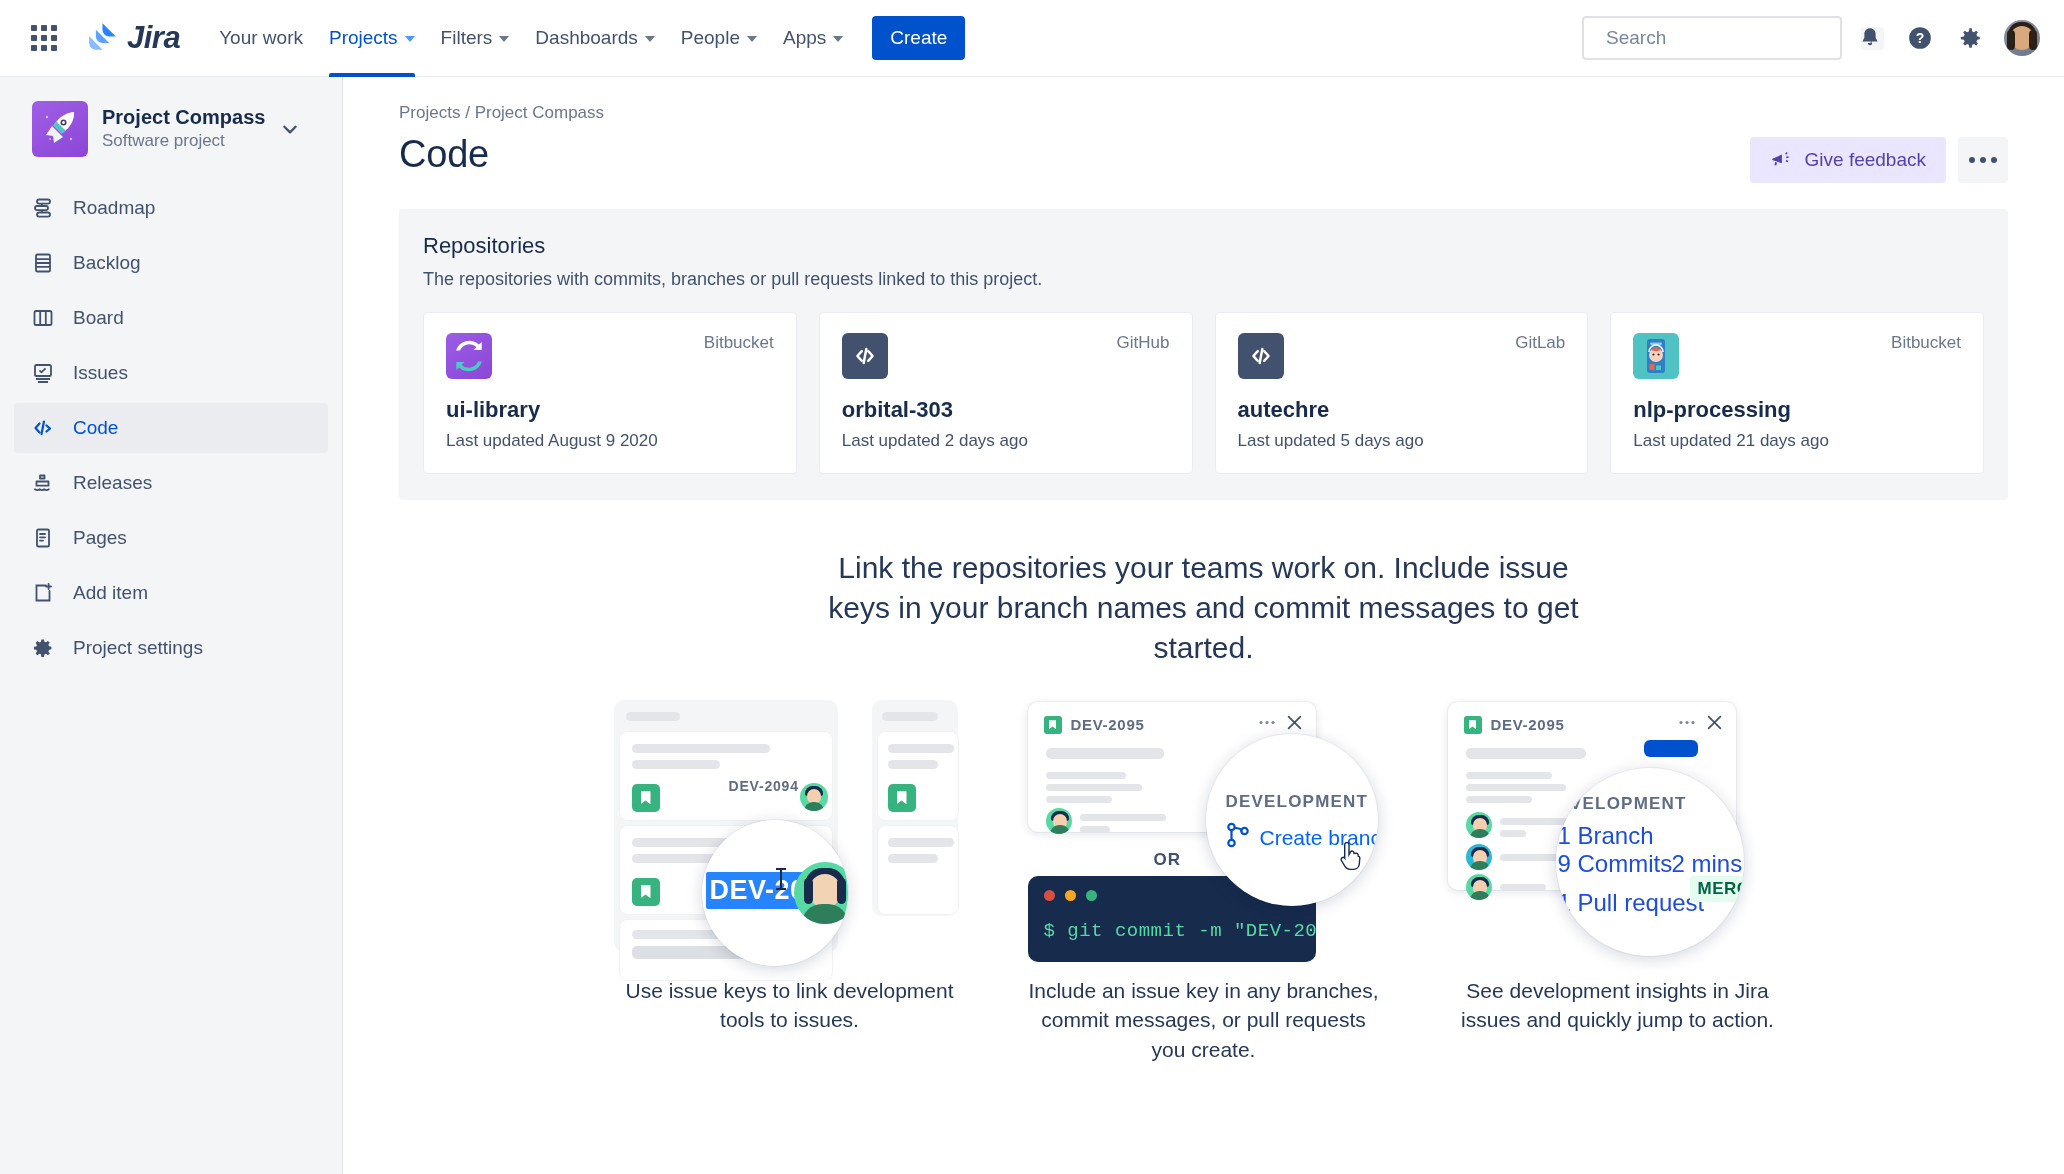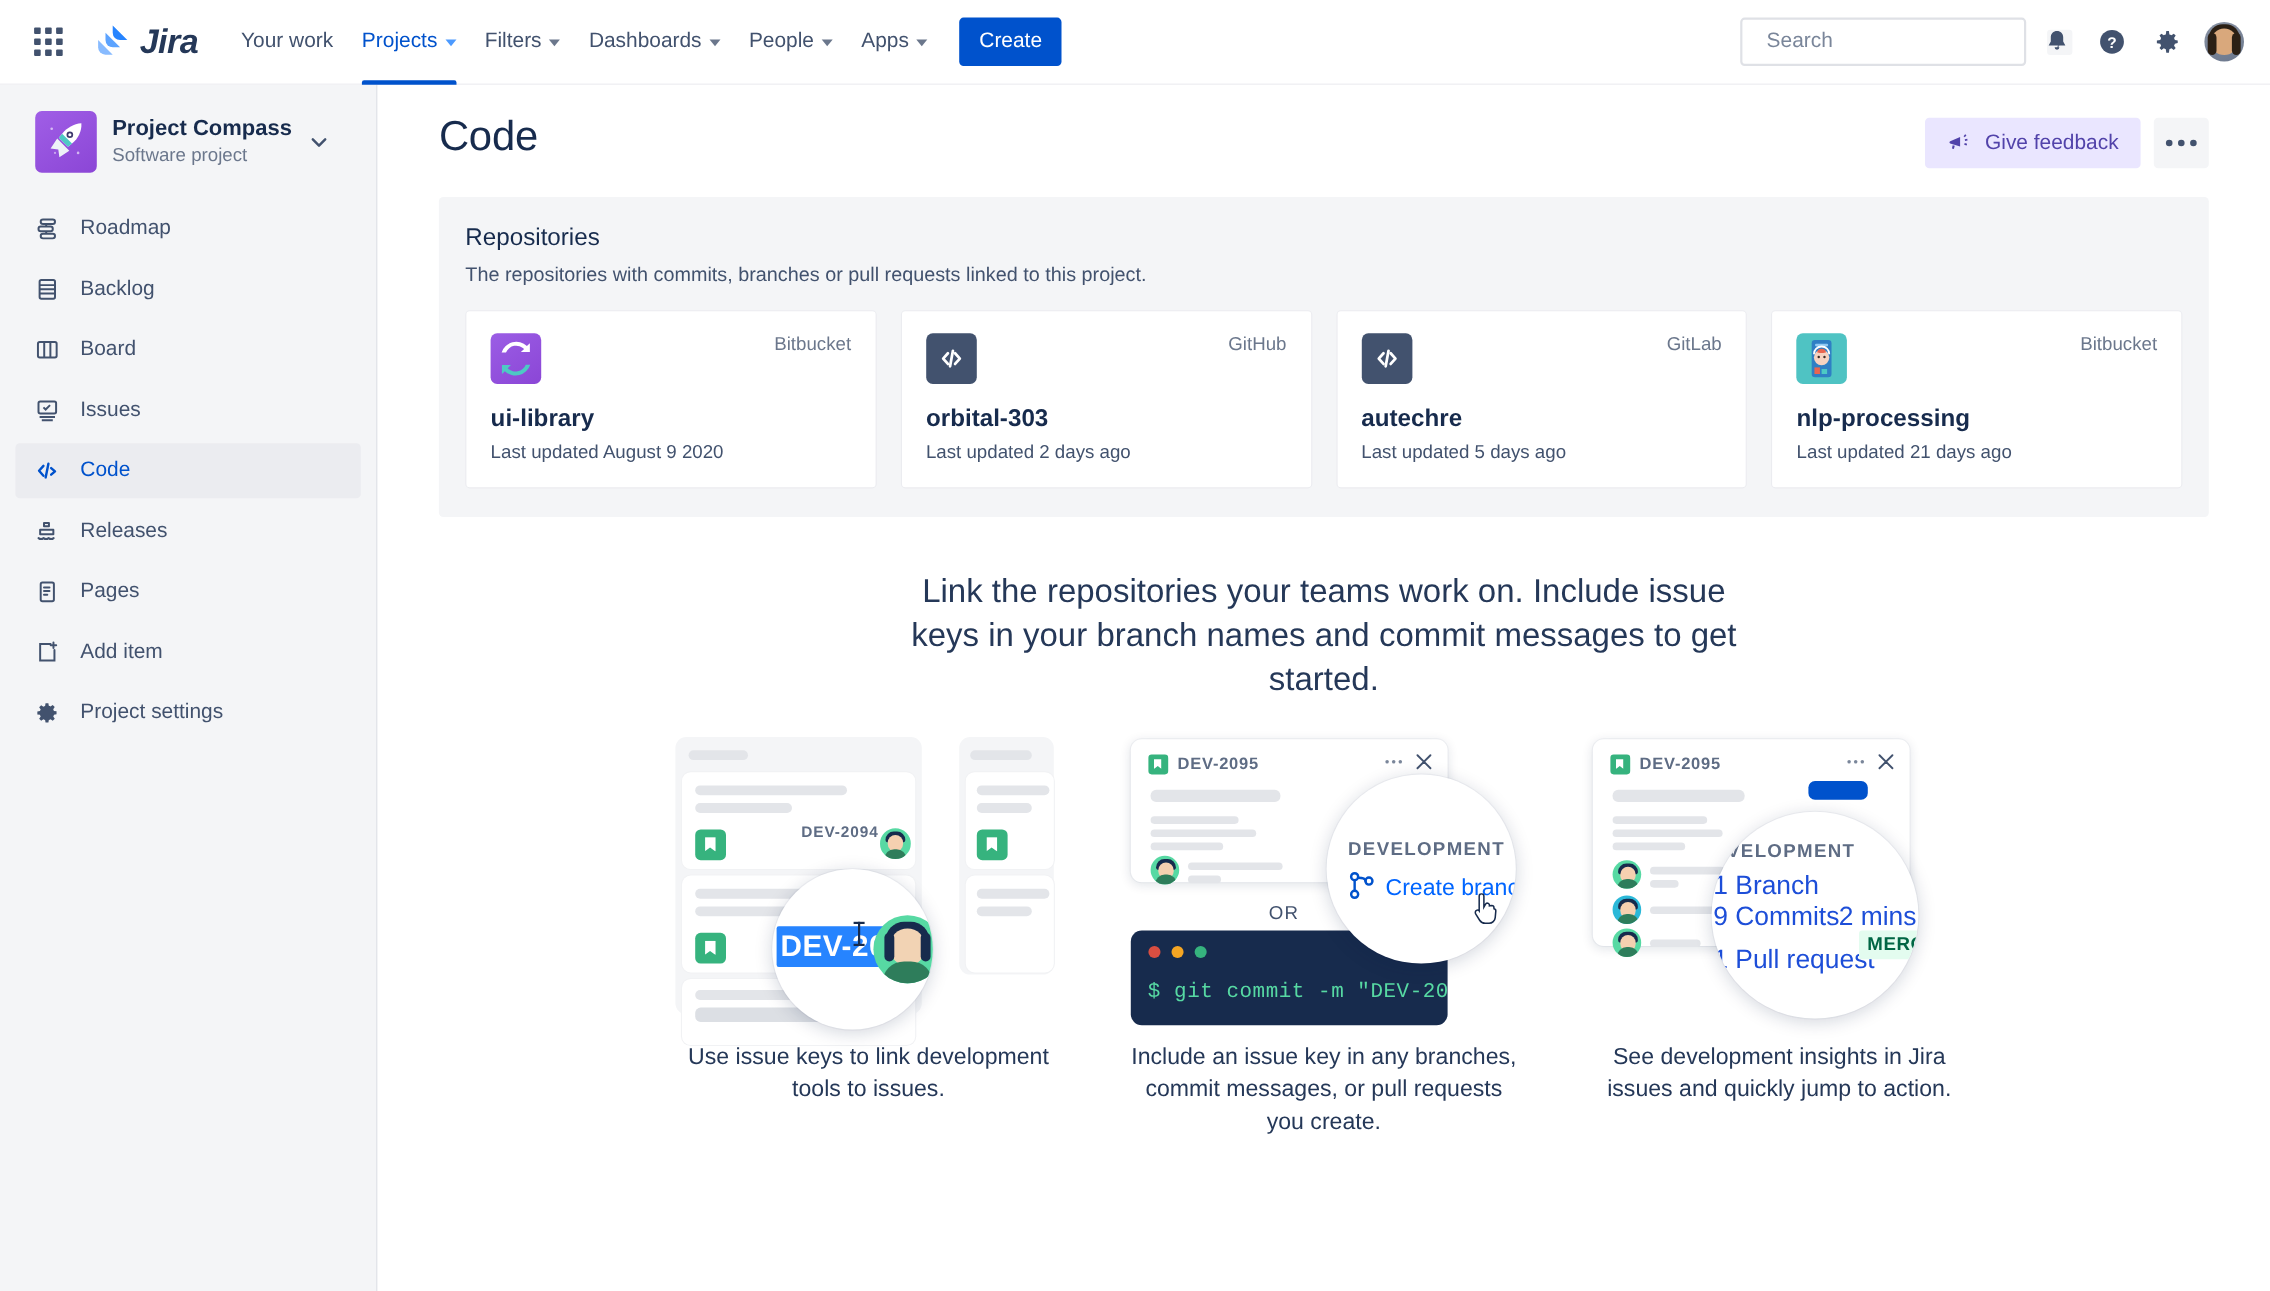--- a/index.html
+++ b/index.html
@@ -220,21 +220,21 @@
   .icard-key { font-size:15px; font-weight:700; color:#5E6C84; letter-spacing:0.7px; }
   .icard-ctrl { position:absolute; top:13px; right:14px; display:flex; align-items:center; gap:12px; color:#7A869A; }
   .blue-btn { position:absolute; background:#0052CC; border-radius:6px; }
   .termwin { position:absolute; background:#172B4D; border-radius:10px; overflow:hidden; }
   .dot { width:11px;height:11px;border-radius:50%; position:absolute; top:14px;}
   .termtext {
     position:absolute; left:16px; bottom:20px;
     font-family:"Liberation Mono", monospace; font-size:19px; color:#57D9A3;
     white-space:nowrap; letter-spacing:0.5px;
   }
-  .or-label { position:absolute; font-size:17px; font-weight:400; color:#42526E; letter-spacing:1px; }
+  .or-label { position:absolute; font-size:17px; font-weight:700; color:#42526E; letter-spacing:1px; }
   .lens-title { position:absolute; font-size:17px; font-weight:700; color:#5E6C84; letter-spacing:1.2px; white-space:nowrap;}
   .lens-link { position:absolute; font-size:21px; color:#0065FF; white-space:nowrap; cursor:pointer;}
   .lens-row { position:absolute; font-size:24px; color:#1d4ed8; white-space:nowrap;text-align:right;}
   .merged-badge {
     position:absolute; background:#E3FCEF; color:#006644;
     font-size:17px; font-weight:700; letter-spacing:0.5px;
     padding: 3px 8px; border-radius:3px;
   }
   .cursor-hand { position:absolute; width:26px; height:30px; }
 </style>
@@ -445,20 +445,25 @@
         </svg>
       </span>
       <span>Project settings</span>
     </div>
 
   </div>
 </div>
 
 <div class="main">
 
+  <div class="breadcrumb">
+    <a>Projects</a>
+    <span>/</span>
+    <a>Project Compass</a>
+  </div>
 
   <div class="title-row">
     <div class="page-title">Code</div>
     <div class="title-actions">
       <button class="feedback-btn">
         <svg width="22" height="22" viewBox="0 0 24 24">
           <path fill="#5243AA" d="M3.2 10.3 13 6.1v9.4L3.2 12.4a1.1 1.1 0 0 1 0-2.1z"></path>
           <path fill="#5243AA" d="m5.6 14.2 2.1.65-.9 3.2-1.9-.6z"></path>
           <path fill="#5243AA" d="M16.4 5.2 18 3.3l1.3 1.1-1.6 1.9zM17.6 8.3l2.5-.5.3 1.7-2.5.5zM17.6 12l2.4.8-.55 1.63-2.4-.8z"></path>
         </svg>

